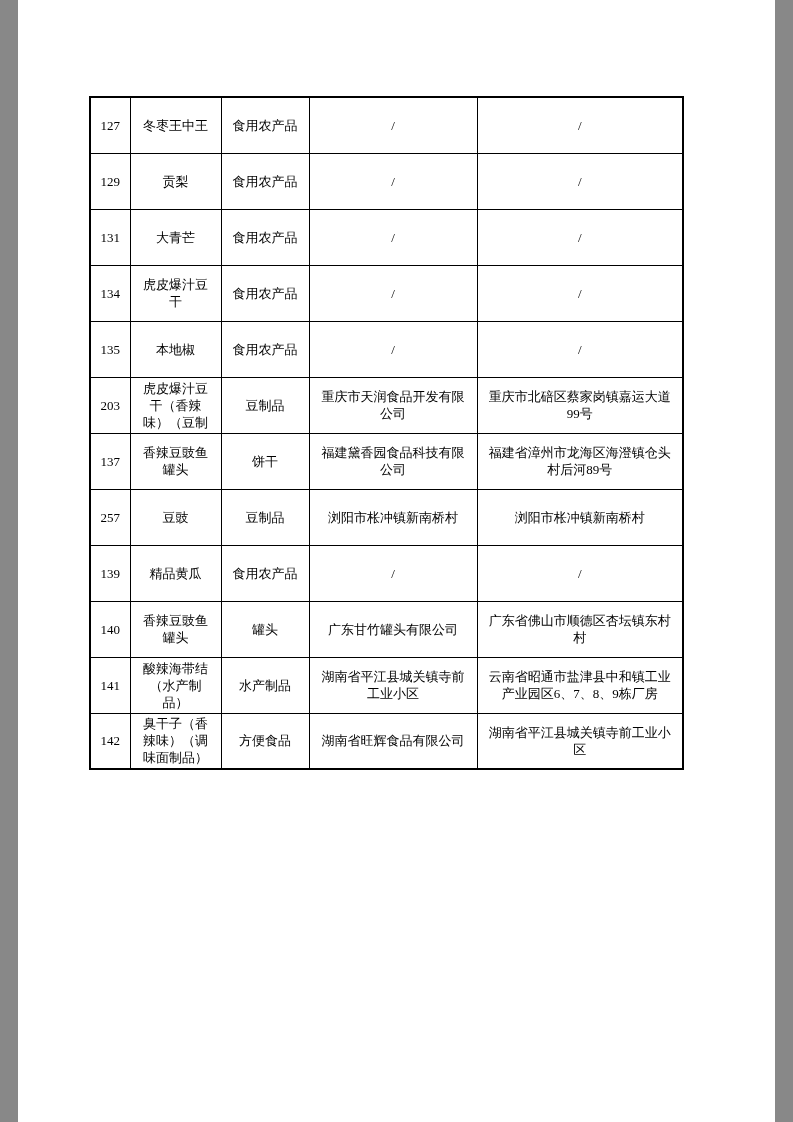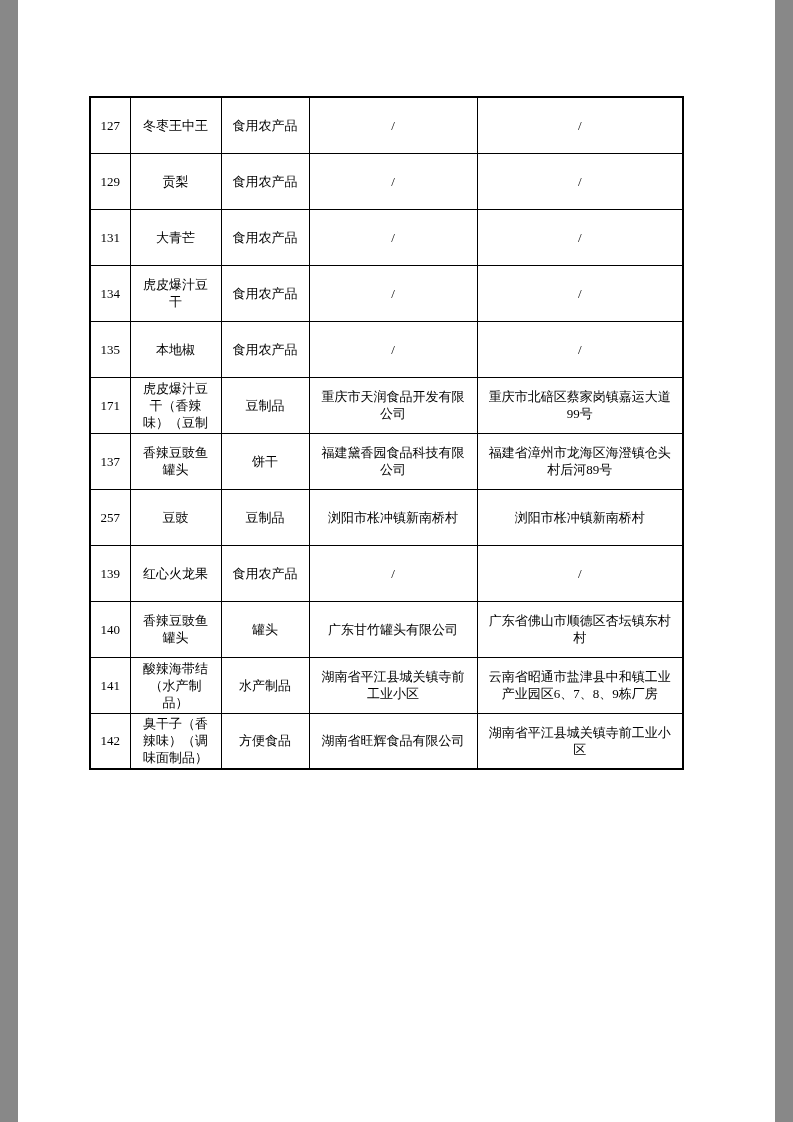--- a/index.html
+++ b/index.html
@@ -97,21 +97,21 @@
 
   <tr>
     <td class="cell-no">135</td>
     <td>本地椒</td>
     <td>食用农产品</td>
     <td>/</td>
     <td>/</td>
   </tr>
 
   <tr>
-    <td class="cell-no">171</td>
+    <td class="cell-no">203</td>
     <td>虎皮爆汁豆干（香辣味）（豆制</td>
     <td>豆制品</td>
     <td>重庆市天润食品开发有限公司</td>
     <td>重庆市北碚区蔡家岗镇嘉运大道99号</td>
   </tr>
 
   <tr>
     <td class="cell-no">137</td>
     <td>香辣豆豉鱼罐头</td>
     <td>饼干</td>
@@ -122,21 +122,21 @@
   <tr>
     <td class="cell-no">257</td>
     <td>豆豉</td>
     <td>豆制品</td>
     <td>浏阳市枨冲镇新南桥村</td>
     <td>浏阳市枨冲镇新南桥村</td>
   </tr>
 
   <tr>
     <td class="cell-no">139</td>
-    <td>红心火龙果</td>
+    <td>精品黄瓜</td>
     <td>食用农产品</td>
     <td>/</td>
     <td>/</td>
   </tr>
 
   <tr>
     <td class="cell-no">140</td>
     <td>香辣豆豉鱼罐头</td>
     <td>罐头</td>
     <td>广东甘竹罐头有限公司</td>

